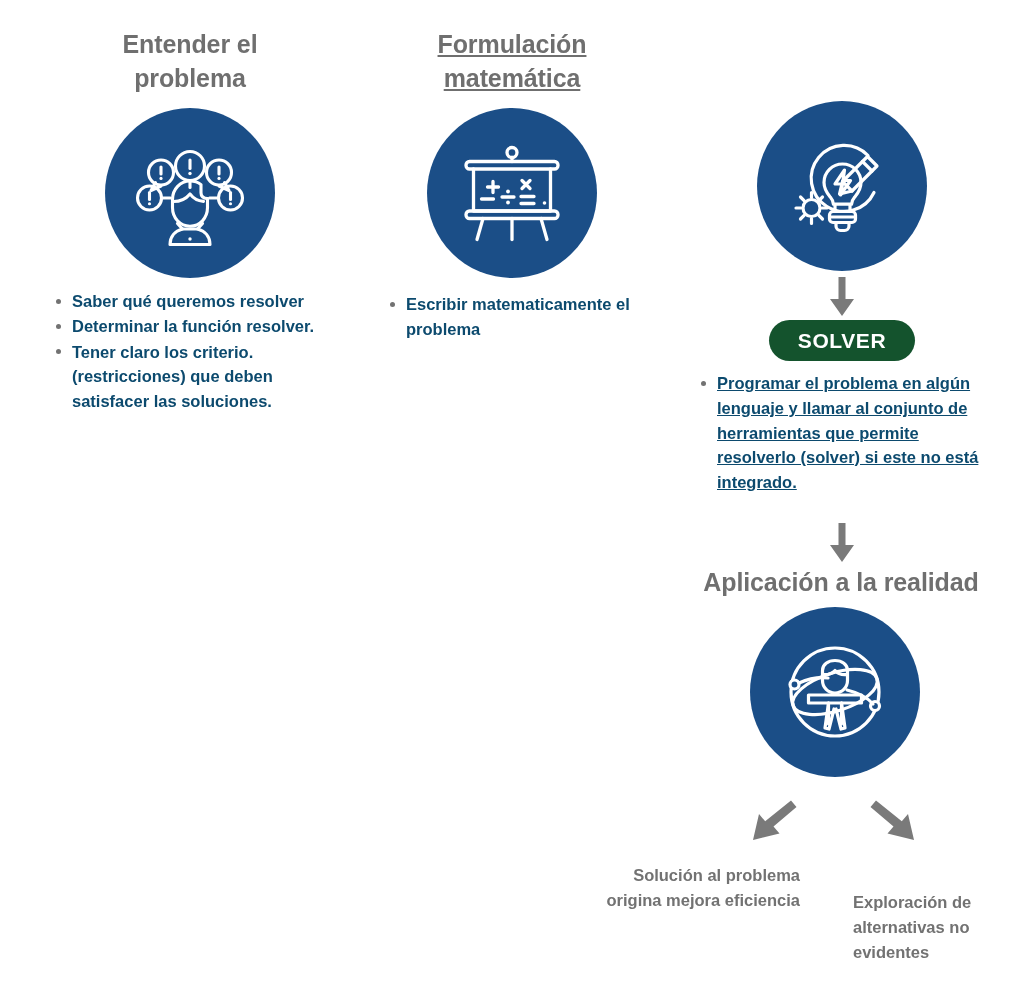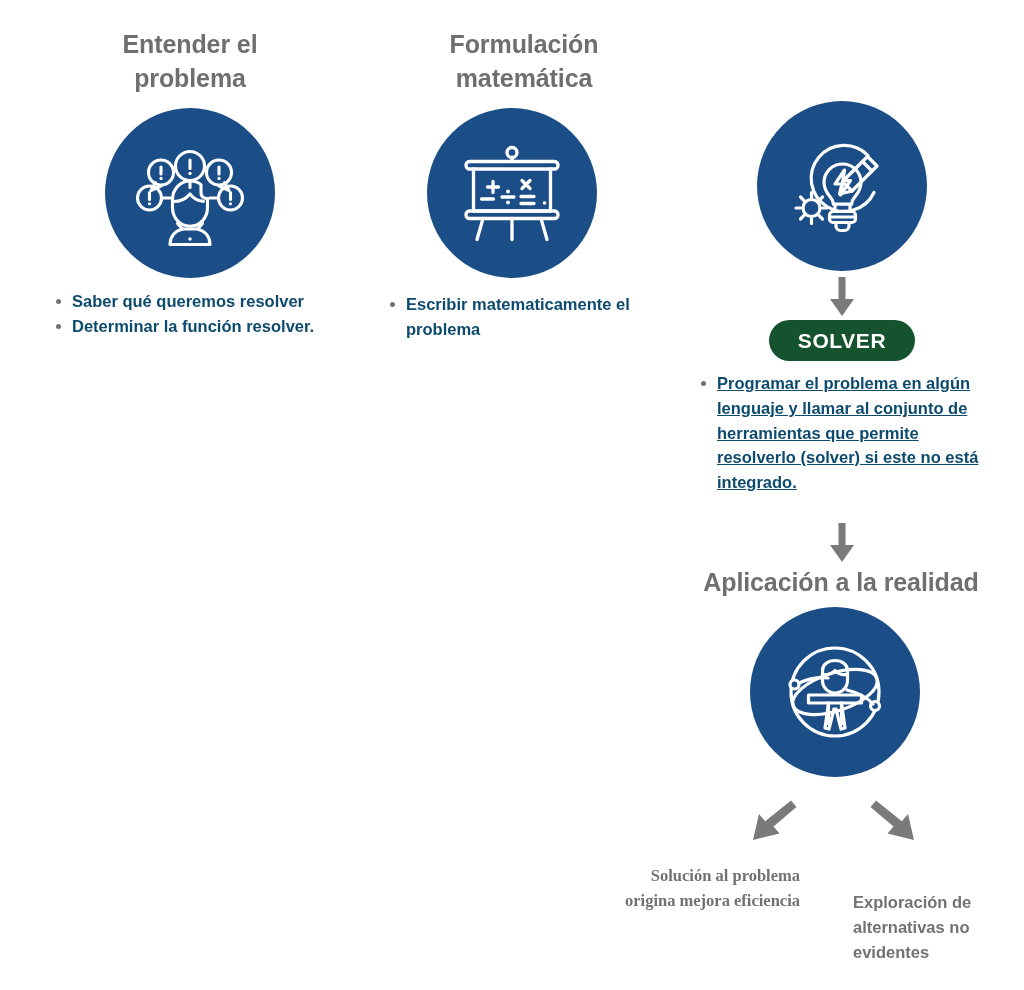--- a/index.html
+++ b/index.html
@@ -137,23 +137,24 @@
         <path d="M43.5 86.5l5 5.5h15l5-5.5"></path>
         <path d="M48.5 92c-7.5 1.8-12.5 7.5-12.5 15.5h40c0-8-5-13.7-12.5-15.5"></path>
         <circle cx="56" cy="102" r="1.7" fill="#ffffff" stroke="none"></circle>
       </svg>
     </span>
   </div>
 
   <ul class="bullets" style="position:absolute; left:52px; top:289px; width:300px;">
     <li>Saber qué queremos resolver</li>
     <li>Determinar la función resolver.</li>
+    <li>Tener claro los criterio. (restricciones) que deben satisfacer las soluciones.</li>
   </ul>
 
-  <div class="abs heading" style="left:416px; top:28px; width:216px;">Formulación matemática</div>
+  <div class="abs heading" style="left:404px; top:28px; width:216px;text-decoration:underline;">Formulación matemática</div>
 
   <div class="abs circle" style="left:427px; top:108px; width:170px; height:170px;">
     <span>
       <svg width="112" height="112" viewBox="0 0 112 112" fill="none" stroke="#ffffff" stroke-width="3.3" stroke-linecap="round" stroke-linejoin="round">
 
         <circle cx="56" cy="15.5" r="5"></circle>
         <path d="M56 20.5v4"></path>
 
         <rect x="10" y="24.5" width="92" height="7.5" rx="3.5"></rect>
 
@@ -267,17 +268,17 @@
       <path d="M44 4.5l5.5 6.5-23 19.5 6 7-26.5 6.5 6-26 6.2 7.3z" fill="#7a7a7a"></path>
     </svg>
   </div>
 
   <div class="abs arrow" style="left:868px; top:796px;">
     <svg width="52" height="52" viewBox="0 0 52 52">
       <path d="M8 4.5l-5.5 6.5 23 19.5-6 7 26.5 6.5-6-26-6.2 7.3z" fill="#7a7a7a"></path>
     </svg>
   </div>
 
-  <div class="abs outcome right-align" style="left:600px; top:863px; width:200px;font-family:Liberation Serif, serif;">Solución al problema origina mejora eficiencia</div>
+  <div class="abs outcome right-align" style="left:600px; top:863px; width:200px;">Solución al problema origina mejora eficiencia</div>
 
   <div class="abs outcome left-align" style="left:853px; top:863px; width:160px;margin-top:27px;">Exploración de alternativas no evidentes</div>
 
 </div>
 
 </body></html>

